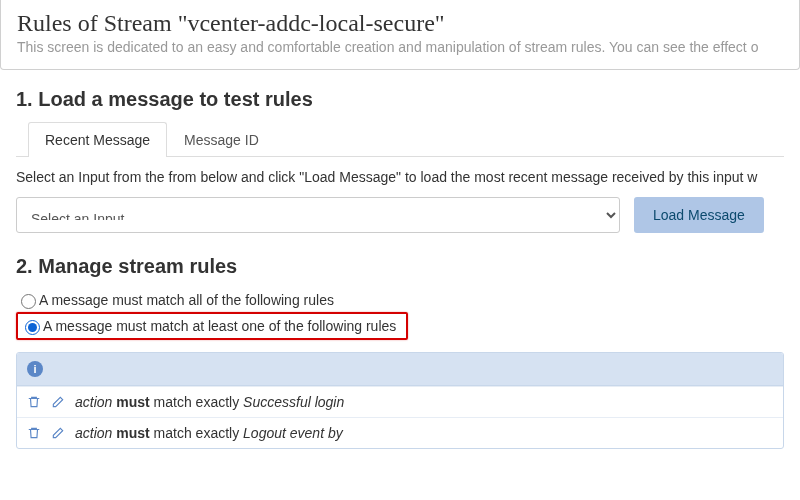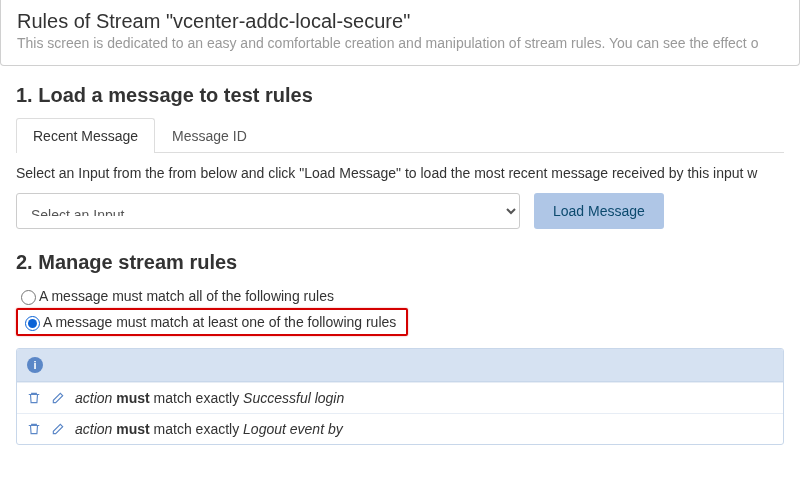--- a/index.html
+++ b/index.html
@@ -16,24 +16,25 @@
     padding: 0;
   }
   .header {
     border: 1px solid #d0d0d0;
     border-top: none;
     border-radius: 0 0 4px 4px;
     padding: 10px 16px 14px;
     margin: 0 0 18px 0;
   }
   .header h1 {
-    font-size: 20px;
+    font-size: 24px;
     font-weight: 400;
     margin: 0 0 2px;
     color: #333;
+    font-family: Liberation Serif, serif;
   }
   .header .subtitle {
     color: #999;
     font-size: 14px;
   }
   .section {
     padding: 0 16px;
   }
   .section h2 {
     font-size: 20px;
@@ -55,34 +56,35 @@
     position: relative;
     top: 1px;
     font-size: 14px;
   }
   .tab.active {
     border-color: #ddd;
     border-bottom-color: #fff;
     background: #fff;
     color: #333;
     border-radius: 3px 3px 0 0;
+    margin-left: 12px;
   }
   .help {
     color: #333;
     margin-bottom: 12px;
     white-space: nowrap;
   }
   .input-row {
     display: flex;
     gap: 14px;
     align-items: stretch;
     margin-bottom: 22px;
   }
   select.form-select {
-    width: 504px;
+    width: 604px;
     height: 36px;
     padding: 12px 10px;
     border: 1px solid #ccc;
     border-radius: 3px;
     background: #fff;
     font-size: 14px;
     color: #555;
   }
   .btn {
     padding: 8px 18px;

